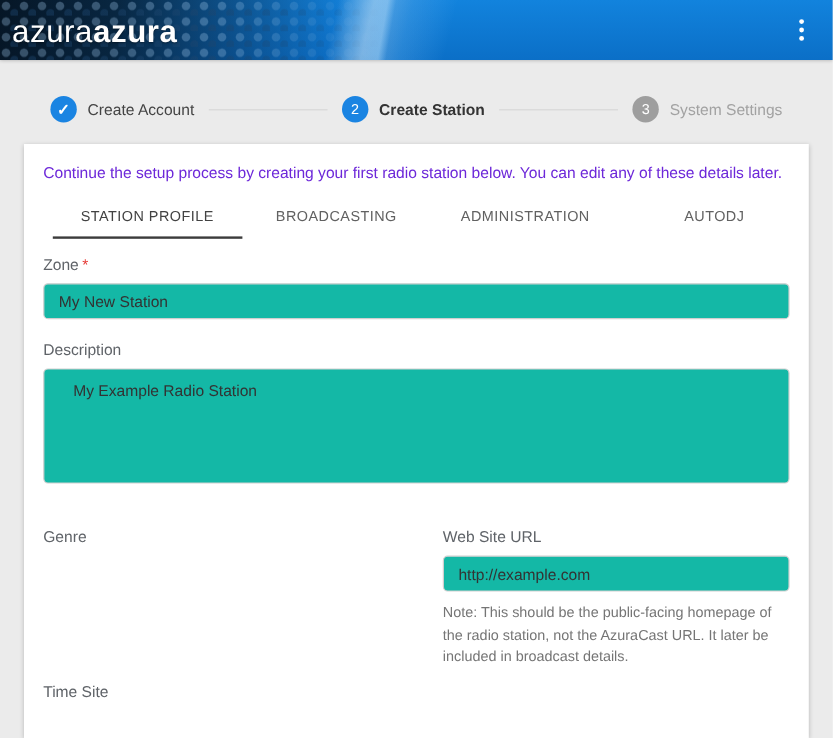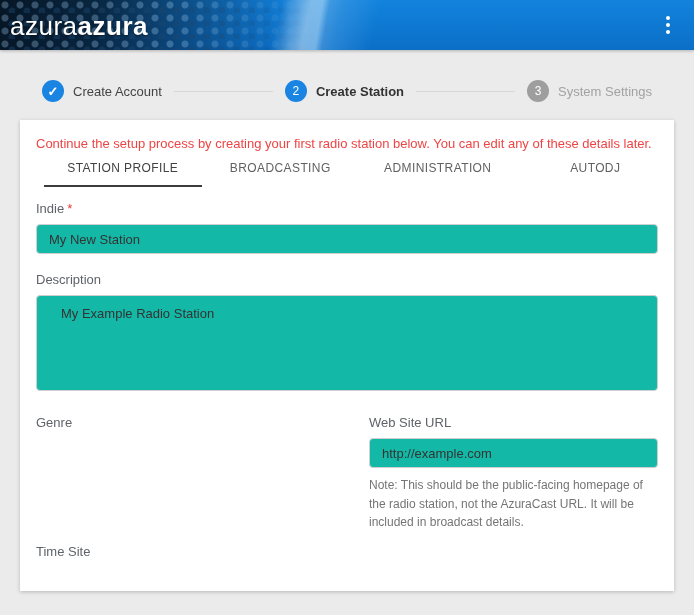--- a/index.html
+++ b/index.html
@@ -81,21 +81,22 @@
     background: #0f87e0;
     color: #fff;
     font-size: 16px;
     font-weight: 500;
     padding: 10px 16px 9px 16px;
     letter-spacing: .2px;
   }
   .card-intro {
     padding: 16px 16px 0 16px;
     font-size: 13px;
-    color: #ef4444;
+    color: #6d28d9;
+    margin-bottom: 12px;
   }
 
   
   .tabs { display: flex; width: 100%; padding-left: 24px; }
   .tab {
     flex: 1; text-align: center;
     font-size: 12px; font-weight: 500; letter-spacing: .4px;
     color: #616161;
     padding: 10px 4px 10px 4px;
     border-bottom: 2px solid transparent;
@@ -115,21 +116,21 @@
     border: 1px solid #cfcfcf; border-radius: 4px;
     padding: 0 12px; font-size: 13px; color: #333;
     font-family: "Liberation Sans", sans-serif;
     background: #14b8a6; outline: none;
   }
   textarea.text-input {
     height: 96px; padding: 9px 24px; resize: none; line-height: 1.4;
   }
   .field { margin-top: 18px; }
   .field:first-child { margin-top: 0; }
-  .two-col { display: flex; gap: 44px; margin-top: 20px; }
+  .two-col { display: flex; gap: 44px; margin-top: 32px; }
   .col { flex: 1; min-width: 0; }
   .note {
     margin-top: 8px; font-size: 12px; color: #757575; line-height: 1.55;
   }
   .tz-field { margin-top: 12px; }
 </style>
 </head>
 <body>
 
 <header class="topbar">
@@ -166,37 +167,37 @@
   <div class="tabs">
     <div class="tab active">STATION PROFILE</div>
     <div class="tab">BROADCASTING</div>
     <div class="tab">ADMINISTRATION</div>
     <div class="tab">AUTODJ</div>
   </div>
 
   <div class="form">
 
     <div class="field">
-      <label class="field-label"><span>Indie</span><span class="req">*</span></label>
+      <label class="field-label"><span>Zone</span><span class="req">*</span></label>
       <input class="text-input" type="text" value="My New Station" style="">
     </div>
 
     <div class="field">
       <label class="field-label">Description</label>
       <textarea class="text-input" style="">My Example Radio Station</textarea>
     </div>
 
     <div class="two-col">
       <div class="col">
         <label class="field-label">Genre</label>
       </div>
       <div class="col">
         <label class="field-label">Web Site URL</label>
         <input class="text-input" type="text" value="http://example.com" style="">
-        <div class="note">Note: This should be the public-facing homepage of the radio station, not the AzuraCast URL. It will be included in broadcast details.</div>
+        <div class="note">Note: This should be the public-facing homepage of the radio station, not the AzuraCast URL. It later be included in broadcast details.</div>
       </div>
     </div>
 
     <div class="tz-field">
       <label class="field-label">Time Site</label>
 
     </div>
 
   </div>
 </div>

